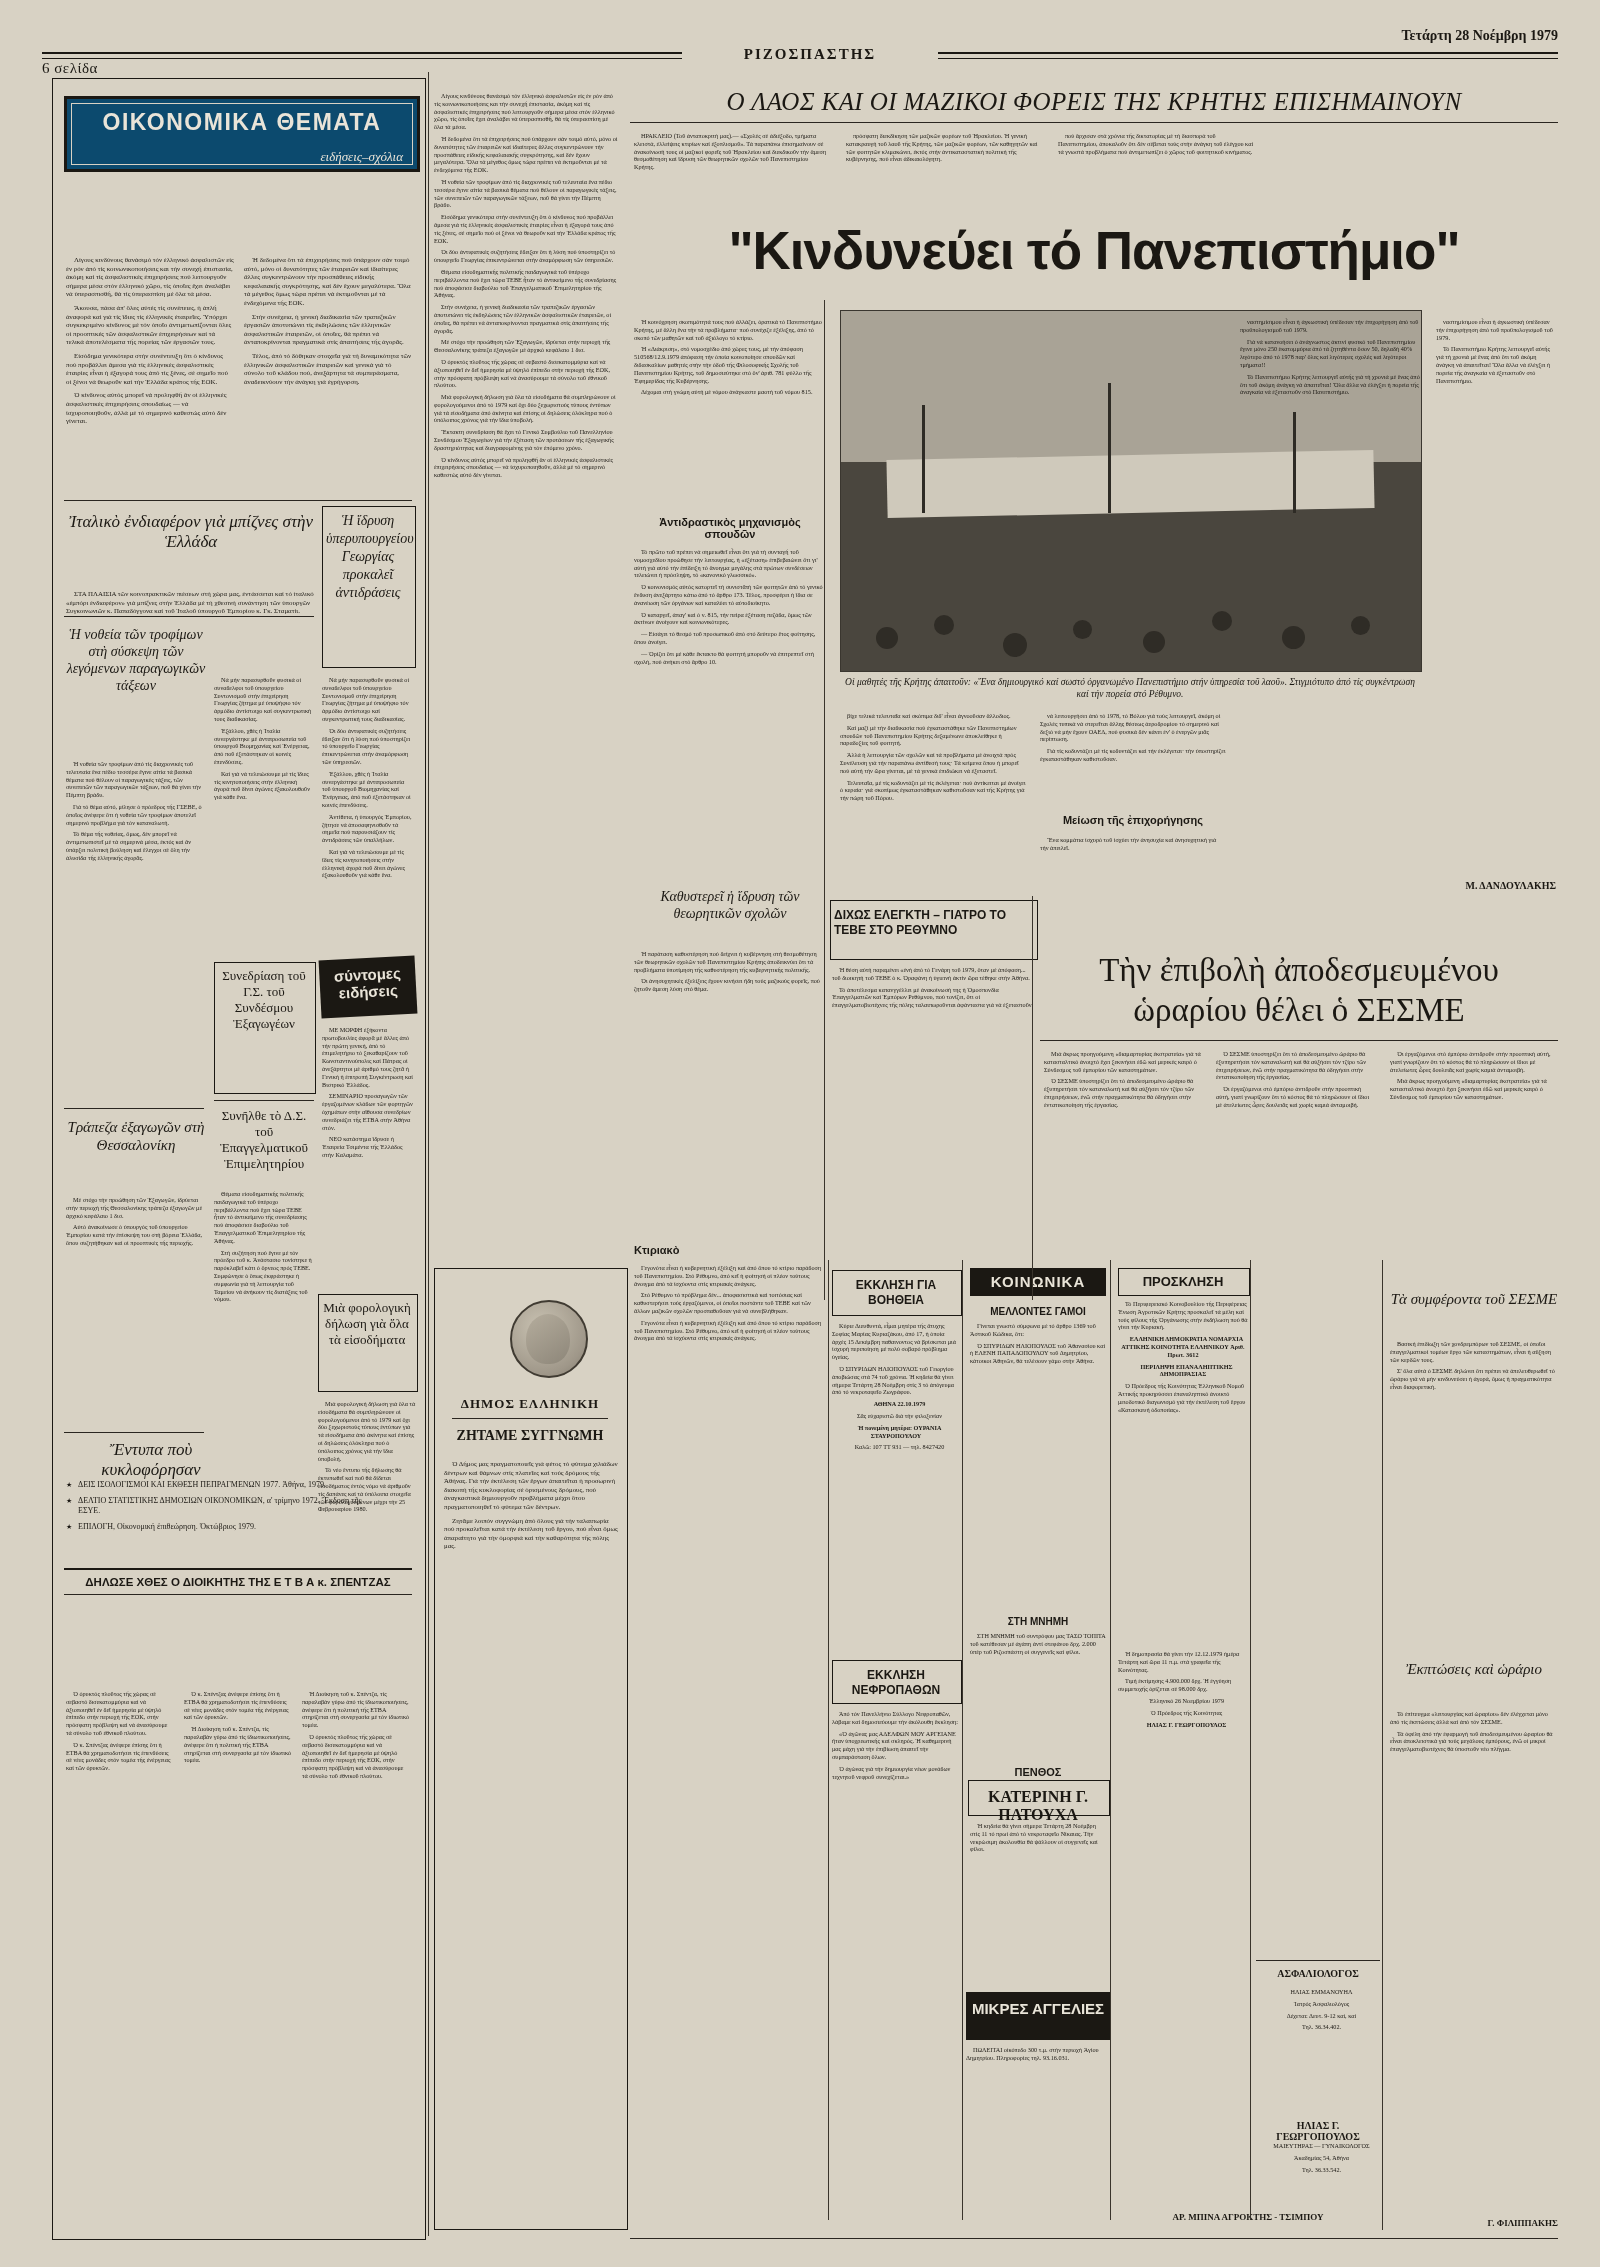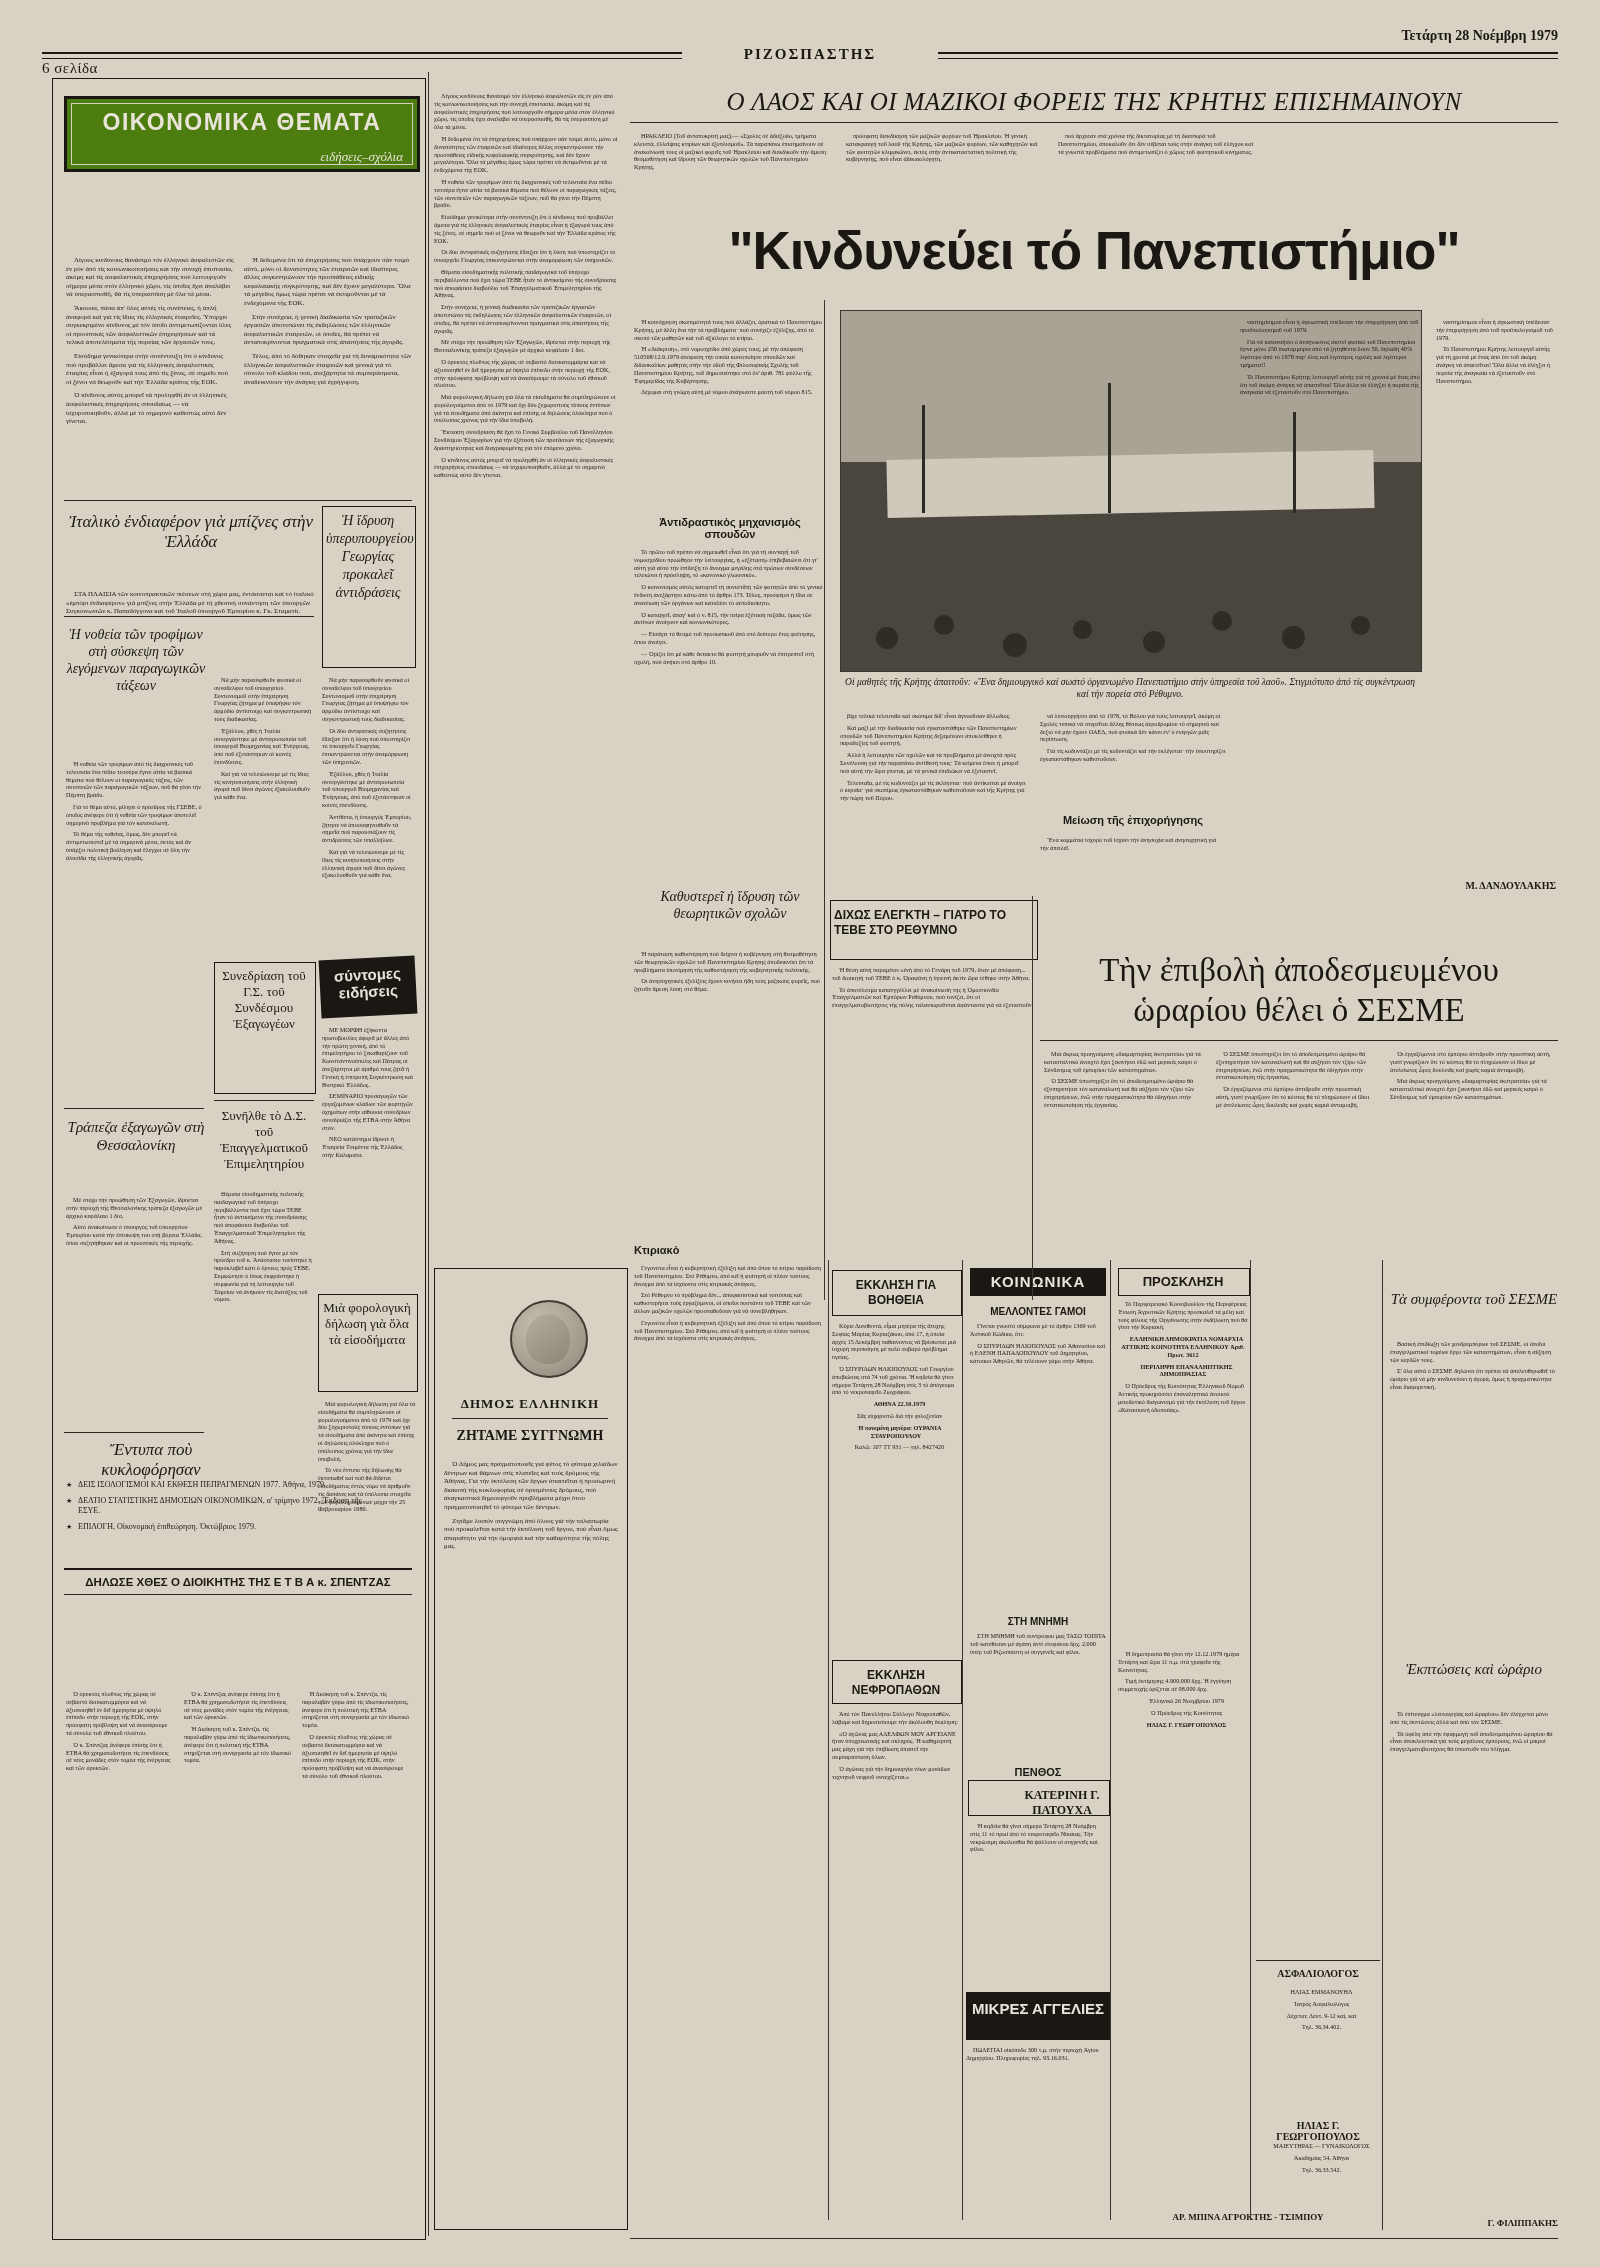--- a/index.html
+++ b/index.html
@@ -35,21 +35,21 @@
   .col{position:absolute;}
   .hr{border-top:1px solid #2a2620;}
   .vr{position:absolute;width:0;border-left:1px solid #39342c;}
   .tiny{font-size:6.9px;line-height:8.6px;}
   .tiny p{margin:0 0 5px 0;text-indent:8px;}
   .micro{font-size:6.2px;line-height:7.8px;}
   .micro p{margin:0 0 4px 0;text-indent:7px;}
   
   .ecobox{
     position:absolute;left:64px;top:96px;width:350px;height:70px;
-    border:3px solid #1b1813;background:#4d7c0f;
+    border:3px solid #1b1813;background:#0c4a6e;
   }
   .ecobox .inner{
     position:absolute;left:4px;top:4px;right:4px;bottom:4px;
     border:1px solid #d8d2c4;
   }
   .ecobox .t1{
     position:absolute;left:0;right:0;top:10px;text-align:center;
     color:#e9e4d8;font-family:"Liberation Sans",sans-serif;
     font-weight:bold;font-size:23px;letter-spacing:1.5px;
   }
@@ -392,21 +392,21 @@
   <div class="col micro" style="left:970px;top:1322px;width:136px;height:280px;">
     <p>Γίνεται γνωστό σύμφωνα μέ τό ἄρθρο 1369 τοῦ Ἀστικοῦ Κώδικα, ὅτι:</p>
     <p>Ὁ ΣΠΥΡΙΔΩΝ ΗΛΙΟΠΟΥΛΟΣ τοῦ Ἀθανασίου καί ἡ ΕΛΕΝΗ ΠΑΠΑΔΟΠΟΥΛΟΥ τοῦ Δημητρίου, κάτοικοι Ἀθηνῶν, θά τελέσουν γάμο στήν Ἀθήνα.</p>
   </div>
   <div class="col subhead" style="left:970px;top:1612px;width:136px;font-size:10px;">ΣΤΗ ΜΝΗΜΗ</div>
   <div class="col micro" style="left:970px;top:1632px;width:136px;height:120px;">
     <p>ΣΤΗ ΜΝΗΜΗ τοῦ συντρόφου μας ΤΑΣΟ ΤΟΠΙΤΑ τοῦ κατέθεσαν μέ ἀγάπη ἀντί στεφάνου δρχ. 2.000 ὑπέρ τοῦ Ριζοσπάστη οἱ συγγενεῖς καί φίλοι.</p>
   </div>
   <div class="col subhead" style="left:970px;top:1762px;width:136px;font-size:11px;">ΠΕΝΘΟΣ</div>
   <div class="col boxframe" style="left:968px;top:1780px;width:140px;height:34px;"></div>
-  <div class="col center b" style="left:994px;top:1788px;width:136px;font-size:12px;">ΚΑΤΕΡΙΝΗ Γ. ΠΑΤΟΥΧΑ</div>
+  <div class="col center b" style="left:970px;top:1788px;width:136px;font-size:16px;">ΚΑΤΕΡΙΝΗ Γ. ΠΑΤΟΥΧΑ</div>
   <div class="col micro" style="left:970px;top:1822px;width:136px;height:160px;">
     <p>Ἡ κηδεία θά γίνει σήμερα Τετάρτη 28 Νοέμβρη στίς 11 τό πρωί ἀπό τό νεκροταφεῖο Νίκαιας. Τήν νεκρώσιμη ἀκολουθία θά ψάλλουν οἱ συγγενεῖς καί φίλοι.</p>
   </div>
 
   <div class="col" style="left:966px;top:1992px;width:144px;height:48px;background:#1b1813;">
     <div style="position:absolute;left:0;right:0;top:8px;text-align:center;color:#e9e4d8;font-family:'Liberation Sans',sans-serif;font-weight:bold;font-size:15px;line-height:17px;">ΜΙΚΡΕΣ ΑΓΓΕΛΙΕΣ</div>
   </div>
   <div class="col micro" style="left:966px;top:2046px;width:144px;height:170px;">
     <p>ΠΩΛΕΙΤΑΙ οἰκόπεδο 300 τ.μ. στήν περιοχή Ἁγίου Δημητρίου. Πληροφορίες τηλ. 93.16.031.</p>
   </div>

